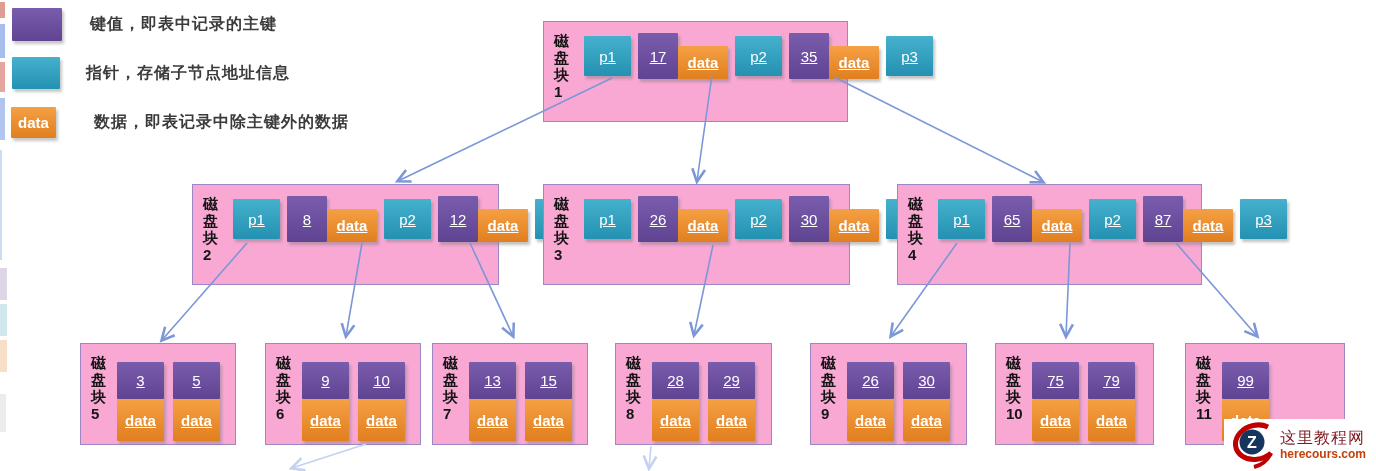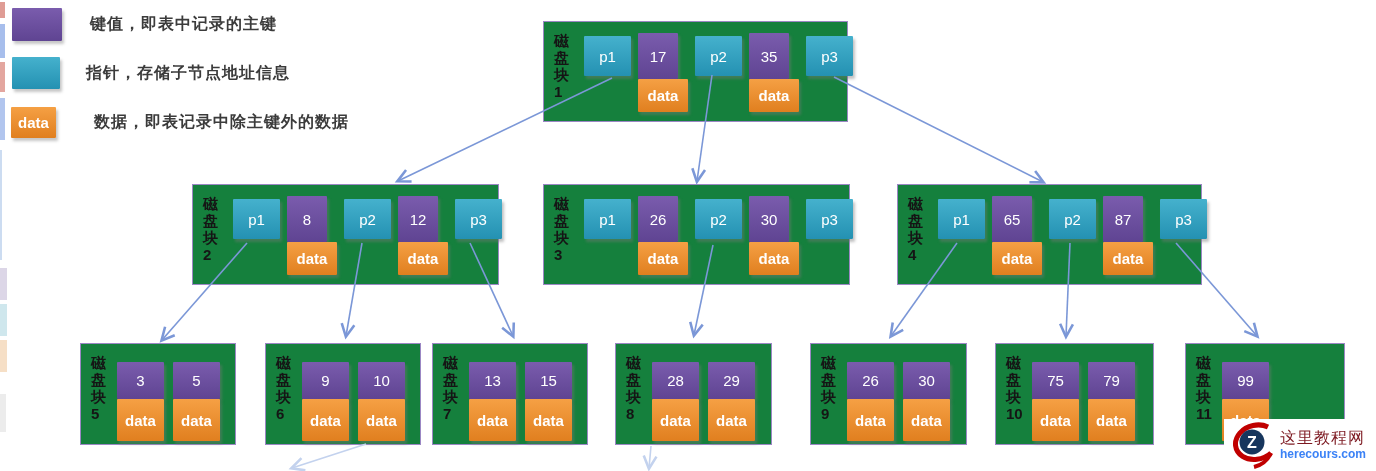--- a/index.html
+++ b/index.html
@@ -6,50 +6,50 @@
   #canvas{
     position:relative; width:1376px; height:471px; overflow:hidden;
     background:#ffffff; font-family:"Liberation Sans", sans-serif;
   }
   
   .legend-item{position:absolute; display:flex; align-items:center;}
   .swatch{box-shadow:2px 3px 3px rgba(130,130,130,.45); border-radius:1px;
     display:flex; align-items:center; justify-content:center; color:#fff; font-size:15px; font-weight:700;}
   .legend-label{font-size:16px; font-weight:600; color:#3b3b3b; letter-spacing:1px; white-space:nowrap;}
   
-  .node{position:absolute; background:#15803d; border:1px solid #9b87c4; z-index:1;}
+  .node{position:absolute; background:#f9a8d4; border:1px solid #9b87c4; z-index:1;}
   .vlabel{position:absolute; left:10px; top:10px; color:#151515;}
   .vchars{width:16px; font-size:15px; font-weight:700; line-height:17px; word-break:break-all;}
   .vnum{font-size:15px; font-weight:700; line-height:17px;}
   .cells{position:absolute; left:40px; top:11px; display:flex; gap:7px; align-items:flex-start;}
   .cell{display:flex; align-items:center; justify-content:center; color:#fff; font-size:15px;
-    box-shadow:2px 3px 3px rgba(120,120,120,.45); border-radius:1px;}
+    box-shadow:2px 3px 3px rgba(120,120,120,.45); border-radius:1px;text-decoration:underline;}
   .cell.pointer{width:47px; height:40px; margin-top:3px;
     background:linear-gradient(180deg,#45b1cd 0%,#2491b2 100%);}
   .cell.key{width:40px; height:46px;
     background:linear-gradient(180deg,#7a5cad 0%,#5f4492 100%);}
-  .keycol{display:flex; flex-direction:column; align-items:flex-start;}
+  .keycol{display:flex; flex-direction:row; align-items:flex-end;}
   .cell.data{width:50px; height:33px; font-weight:700;
     background:linear-gradient(180deg,#f5a044 0%,#e07f1f 100%);}
   .sw-key{background:linear-gradient(180deg,#7a5cad 0%,#5f4492 100%);}
   .sw-pointer{background:linear-gradient(180deg,#45b1cd 0%,#2491b2 100%);}
   .sw-data{background:linear-gradient(180deg,#f5a044 0%,#e07f1f 100%);}
   
   .cols{position:absolute; left:36px; top:18px; display:flex; gap:9px;}
   .leafcol{display:flex; flex-direction:column;}
   .cell.lk{width:47px; height:37px; margin-top:0;}
   .cell.ld{width:47px; height:42px; margin-top:0;}
   
   #edges{position:absolute; left:0; top:0; z-index:3; pointer-events:none;}
   
   #watermark{position:absolute; left:1224px; top:419px; width:152px; height:52px;
     background:#fff; display:flex; align-items:center; z-index:10;}
   .wm-text{display:flex; flex-direction:column; margin-left:2px;}
   .wm-title{font-size:16px; font-weight:400; color:#7c1820; letter-spacing:1px; line-height:18px;}
-  .wm-url{font-size:12px; font-weight:700; color:#3b82f6; line-height:14px;}
+  .wm-url{font-size:12px; font-weight:700; color:#c2410c; line-height:14px;}
   
   .artifact{position:absolute; left:0; z-index:0;}
 </style>
 </head>
 <body>
 
 <div id="canvas">
 
   <div class="artifact" style="top:2px;width:5px;height:16px;background:#c0392b;opacity:.5"></div>
   <div class="artifact" style="top:24px;width:5px;height:34px;background:#3b6fd4;opacity:.45"></div>

